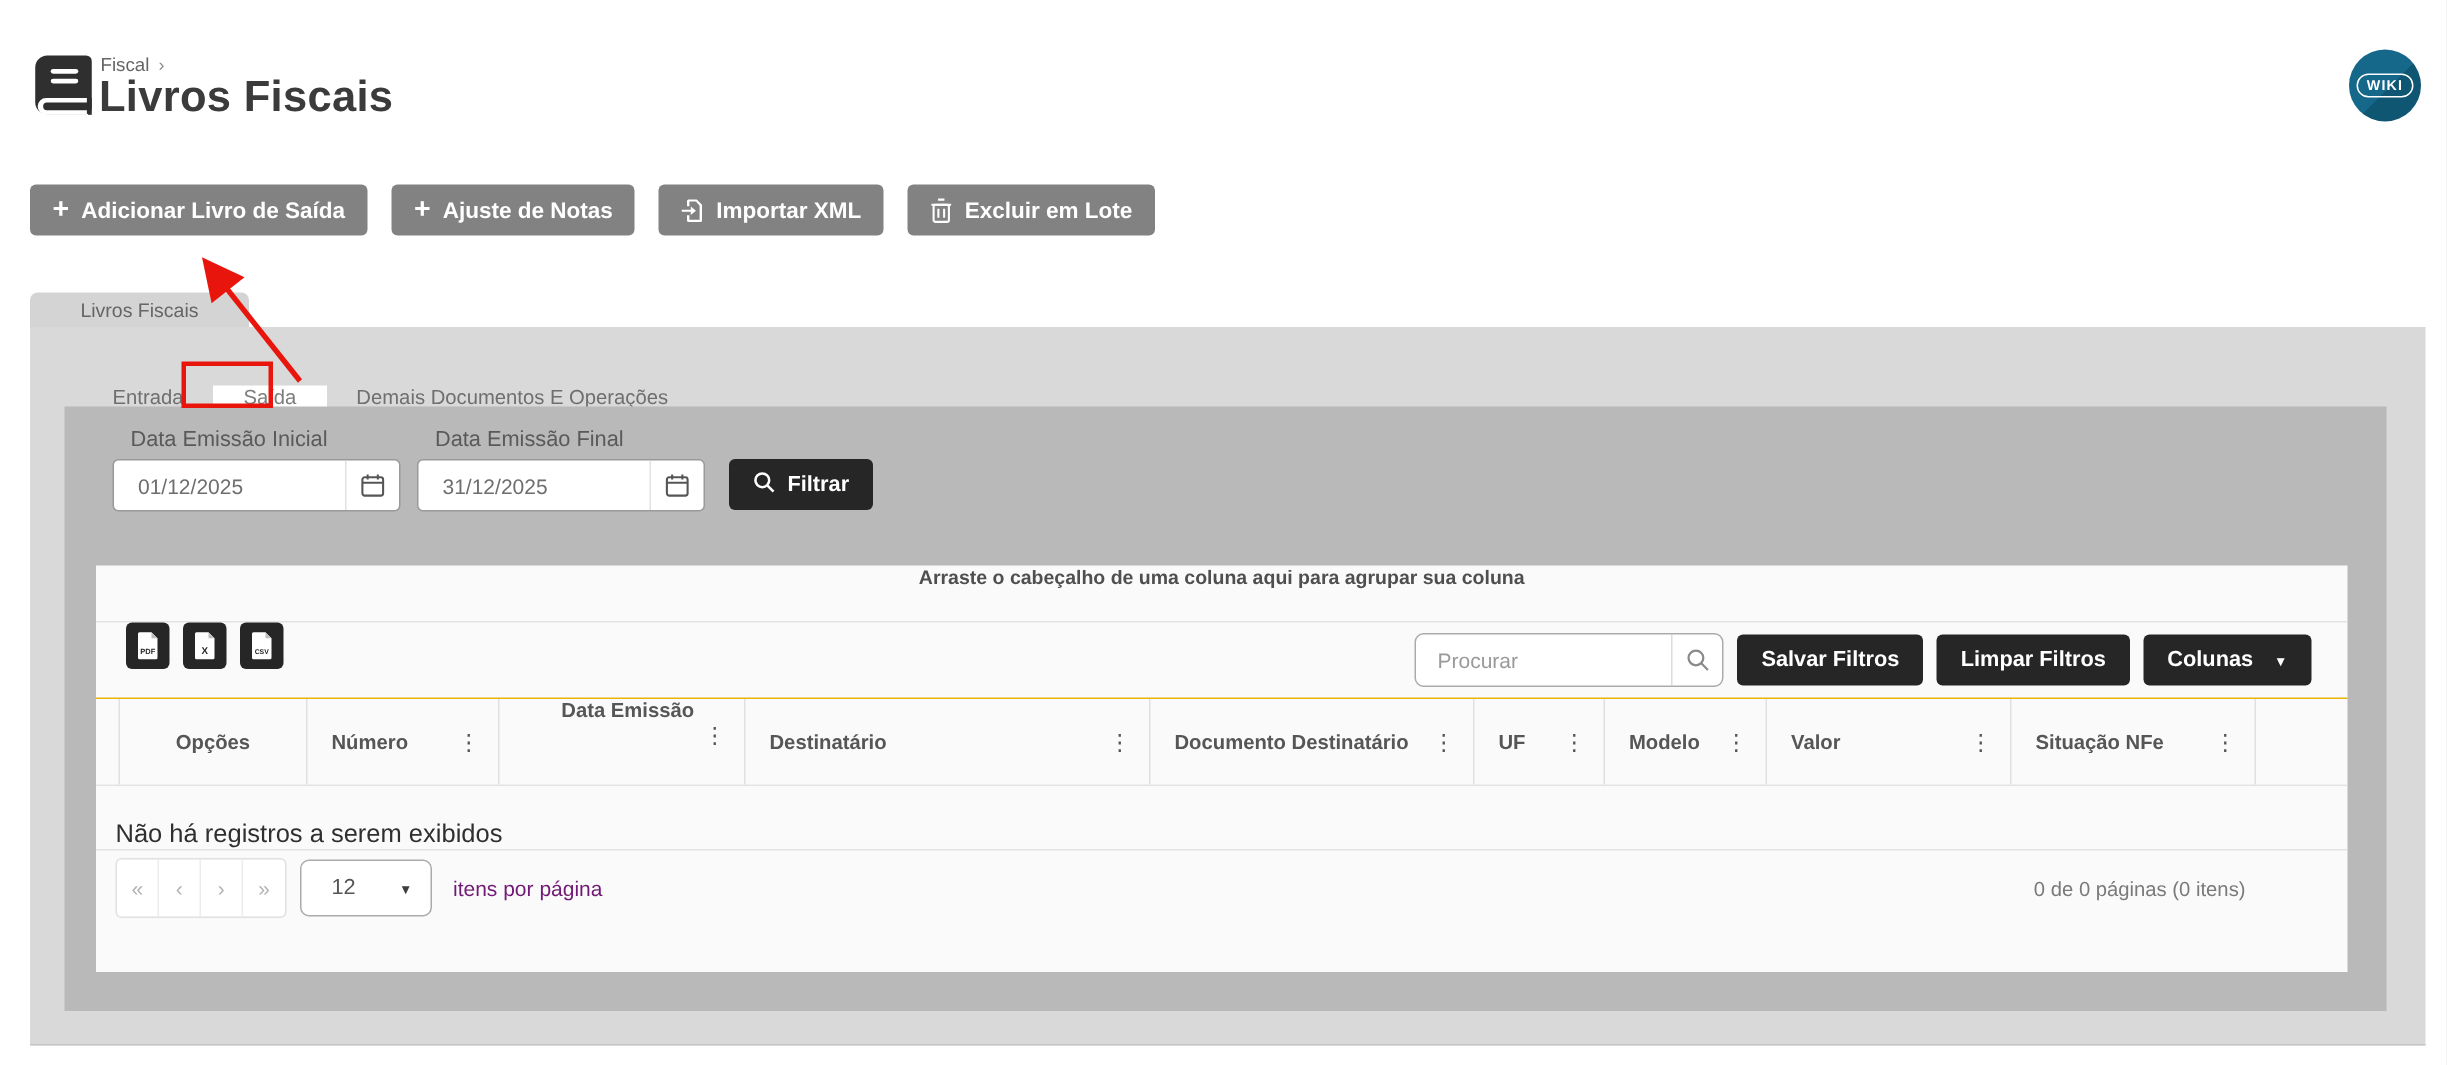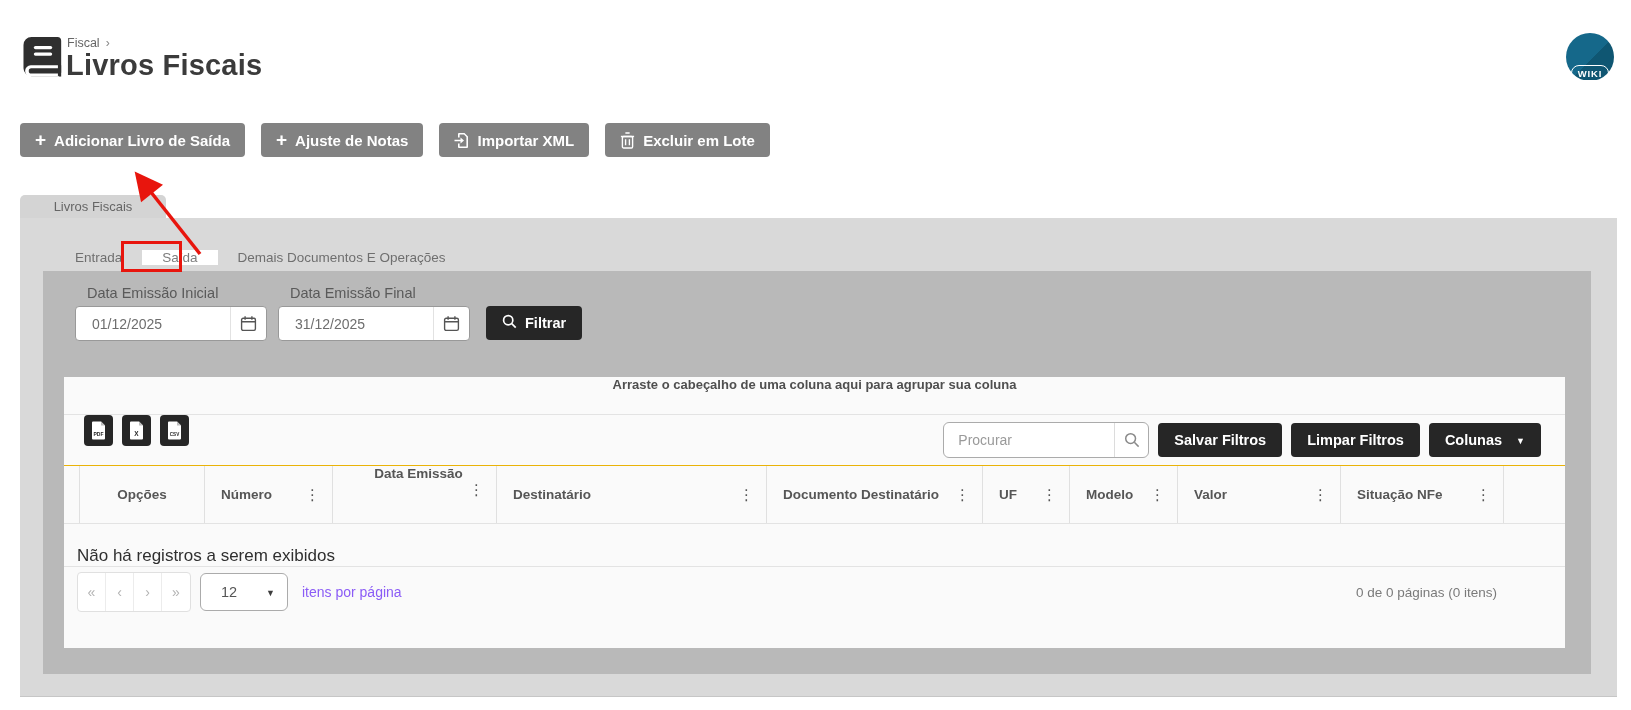--- a/index.html
+++ b/index.html
@@ -6,36 +6,36 @@
   html,body { background:#fff; }
   body { font-family:"Liberation Sans","DejaVu Sans",sans-serif; }
   #screen { position:relative; width:1631px; height:710px; background:#fff; overflow:hidden; }
 
   
   .book-icon { position:absolute; left:20px; top:36px; }
   .crumb { position:absolute; left:67px; top:36px; font-size:12.5px; color:#666; display:flex; gap:6px; align-items:center; }
   .crumb .sep { color:#888; font-size:12px; }
   .page-title { position:absolute; left:66px; top:49px; font-size:29px; color:#3b3b3b; letter-spacing:.2px; }
   .wiki { position:absolute; left:1566px; top:33px; width:48px; height:48px; border-radius:50%;
-          background:linear-gradient(135deg,#15688a 54%,#0f5672 54%); display:flex; align-items:flex-end; justify-content:center; cursor:pointer; }
+          background:linear-gradient(135deg,#15688a 54%,#0f5672 54%); display:flex; align-items:center; justify-content:center; cursor:pointer; }
   .wiki span { color:#fff; font-size:9.5px; font-weight:700; letter-spacing:.8px; border:1.5px solid #fff; border-radius:8px; padding:2px 6px 1px; }
 
   
   .actions { position:absolute; left:20px; top:123px; display:flex; gap:16px; }
   .gbtn { height:34px; background:#828282; color:#fff; border:none; border-radius:4px; padding:0 15px;
           font-family:inherit; font-size:15px; font-weight:600; display:flex; align-items:center; gap:8px; cursor:pointer; }
   .gbtn .plus { font-size:19px; font-weight:700; line-height:1; margin-top:-2px; }
   .gbtn svg { display:block; }
 
   
   .panel-tab { position:absolute; left:20px; top:195px; width:146px; height:23px; background:#d4d4d4;
                border-radius:5px 5px 0 0; display:flex; align-items:center; justify-content:center;
                font-size:13px; color:#666; cursor:pointer; }
   .panel { position:absolute; left:20px; top:218px; width:1597px; height:479px; background:#d9d9d9; border-bottom:1px solid #c6c6c6; }
-  .inner-tabs { position:absolute; left:35px; top:25px; height:29px; display:flex; align-items:center; }
+  .inner-tabs { position:absolute; left:35px; top:25px; height:29px; display:flex; align-items:flex-end; }
   .itab { padding:0 20px; display:flex; align-items:center; font-size:13.5px; color:#6f6f6f; cursor:pointer; }
   .itab.sel { background:#ffffff; color:#7d7d7d; }
   .pane { position:absolute; left:23px; top:53px; width:1548px; height:403px; background:#b9b9b9; }
 
   
   .filters { position:absolute; left:32px; top:14px; display:flex; gap:11px; align-items:flex-end; }
   .fgroup { display:flex; flex-direction:column; gap:5px; }
   .flabel { font-size:14.5px; color:#5a5a5a;margin-left:12px; }
   .datebox { width:192px; height:35px; background:#fff; border:1px solid #999; border-radius:4px; display:flex; align-items:center; overflow:hidden; }
   .datebox input { flex:1; border:none; outline:none; background:transparent; padding:0 0 0 16px; font-family:inherit; font-size:14px; color:#6e6e6e; min-width:0; }
@@ -69,21 +69,21 @@
               font-size:17px; color:#2f2f2f; }
   .pager { height:51px; border-top:1px solid #e3e3e3; display:flex; align-items:center; padding:0 68px 0 13px; }
   .nav { display:flex; border:1px solid #e0e0e0; border-radius:4px; overflow:hidden; background:#fff; }
   .nav button { width:28px; height:38px; background:transparent; border:none; border-right:1px solid #ececec;
                 color:#b3b3b3; font-size:14px; font-family:inherit; cursor:pointer; }
   .nav button:last-child { border-right:none; }
   .psize { margin-left:9px; width:88px; height:38px; background:#fff; border:1px solid #ababab; border-radius:6px;
            display:flex; align-items:center; padding:0 12px 0 20px; cursor:pointer; }
   .psize .val { font-size:14.5px; color:#555; }
   .psize .caret { margin-left:auto; color:#3d3d3d; }
-  .psuffix { margin-left:14px; font-size:14px; color:#8b5cf6; }
+  .psuffix { margin-left:14px; font-size:14px; color:#701a75; }
   .pinfo { margin-left:auto; font-size:13.5px; color:#7a7a7a; }
 
   
   .ann-box { position:absolute; left:121px; top:241px; width:61px; height:31px; border:3px solid #e8150d; z-index:30; pointer-events:none; }
   .ann-arrow { position:absolute; left:112px; top:157px; z-index:30; pointer-events:none; }
 </style>
 </head>
 <body>
 
 <div id="screen">

